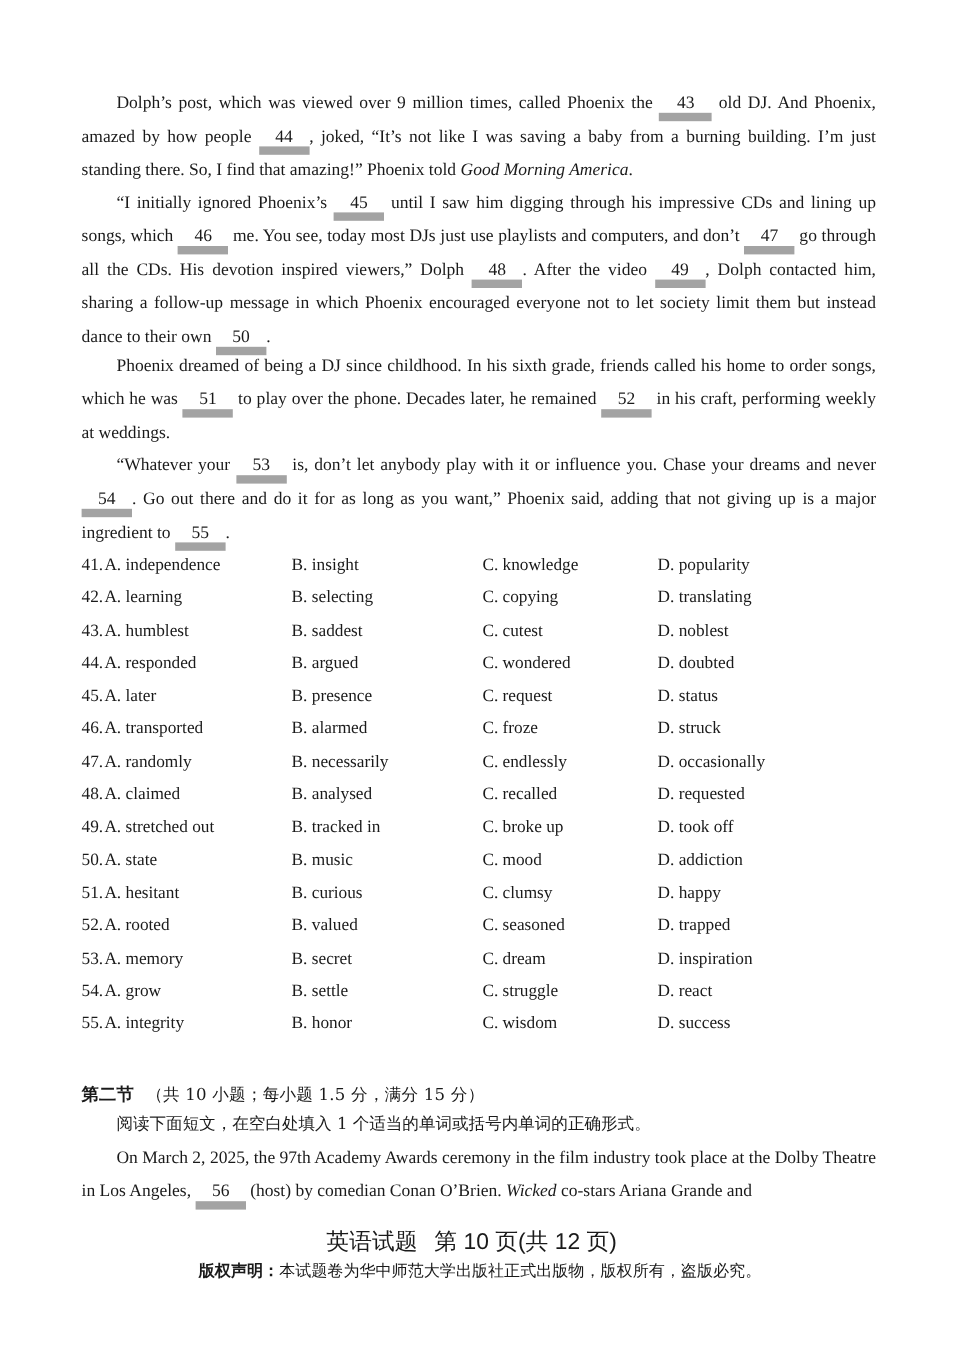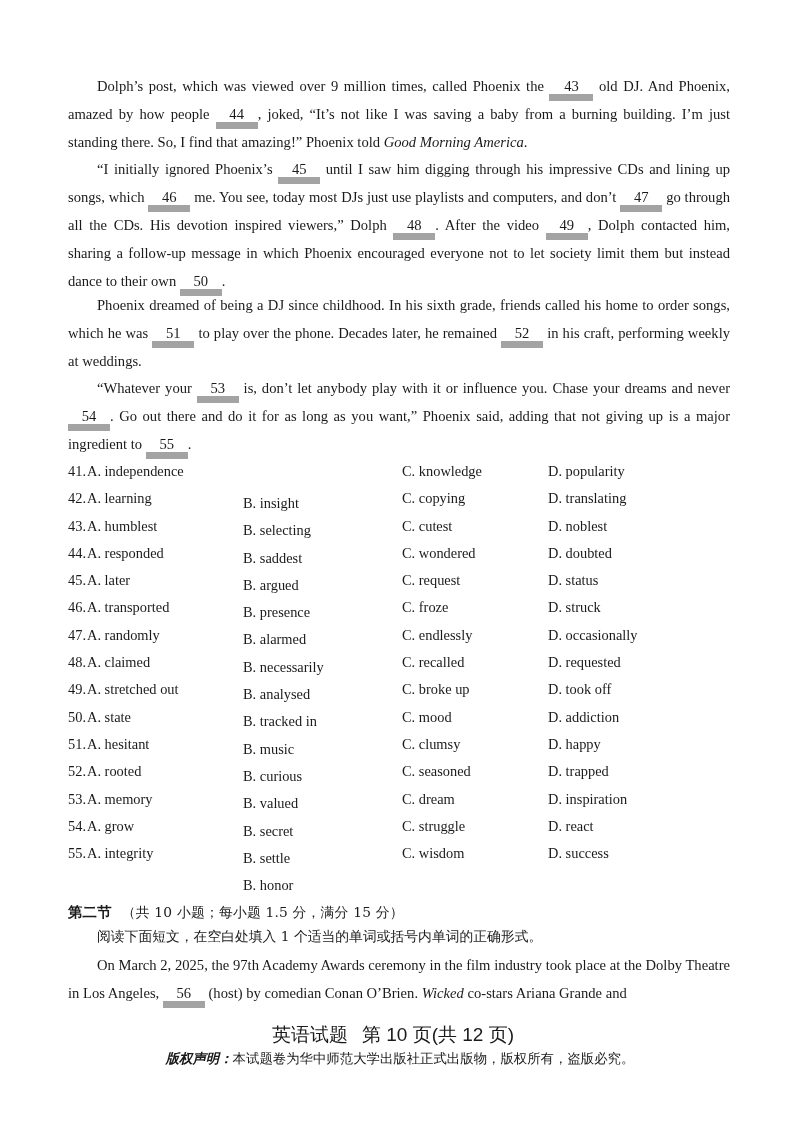--- a/index.html
+++ b/index.html
@@ -20,21 +20,21 @@
     text-align: center; line-height: 16px; padding: 0 2px;
     min-width: 38px;
   }
   i { font-style: italic; margin-top: 20px; }
 
   .options { position: absolute; left: 68px; top: 460px; width: 680px; }
   .opt-row { position: relative; height: 27.3px; font-size: 14.4px; line-height: 22px; }
   .opt-row span { position: absolute; top: 0; white-space: nowrap; }
   .q-num { left: 0; }
   .opt-a { left: 19px; }
-  .opt-b { left: 175px; margin-top: 32px; }
+  .opt-b { left: 175px; }
   .opt-c { left: 334px; }
   .opt-d { left: 480px; font-family: Liberation Serif, serif; }
 
   .sec-head {
     position: absolute; left: 68px; top: 903px; font-size: 14.4px;
     font-family: "DejaVu Sans", sans-serif; font-weight: bold; letter-spacing: 0.2px;
   }
   .sec-head .meta { font-weight: normal; margin-left: 10px; font-family: "DejaVu Serif", serif; font-size: 13.8px; }
   .instruction {
     position: absolute; left: 97px; top: 928px; font-size: 13.8px;
@@ -44,21 +44,21 @@
 
   .footer-page {
     position: absolute; left: 0; width: 786px; top: 1022px; text-align: center;
     font-size: 19px; font-family: Liberation Sans, sans-serif;
   }
   .footer-page .gap { display: inline-block; width: 14px; }
   .copyright {
     position: absolute; left: 0; width: 800px; top: 1050px; text-align: center;
     font-size: 13.4px; font-family: "DejaVu Serif", serif;
   }
-  .copyright b { font-family: "DejaVu Sans", sans-serif; font-style: italic; }
+  .copyright b { font-family: "DejaVu Sans", sans-serif; }
 </style>
 </head>
 <body>
 
 <div class="page">
 
   <div class="para" style="top:73px;"><span class="indent"></span><span>Dolph’s post, which was viewed over 9 million times, called Phoenix the </span><span class="blank" style="min-width:40px;">43</span><span> old DJ. And Phoenix, amazed by how people </span><span class="blank">44</span><span>, joked, “It’s not like I was saving a baby from a burning building. I’m just standing there. So, I find that amazing!” Phoenix told </span><i>Good Morning America</i><span>.</span></div>
 
   <div class="para" style="top:156px;"><span class="indent"></span><span>“I initially ignored Phoenix’s </span><span class="blank">45</span><span> until I saw him digging through his impressive CDs and lining up songs, which </span><span class="blank">46</span><span> me. You see, today most DJs just use playlists and computers, and don’t </span><span class="blank">47</span><span> go through all the CDs. His devotion inspired viewers,” Dolph </span><span class="blank">48</span><span>. After the video </span><span class="blank">49</span><span>, Dolph contacted him, sharing a follow-up message in which Phoenix encouraged everyone not to let society limit them but instead dance to their own </span><span class="blank">50</span><span>.</span></div>
 

